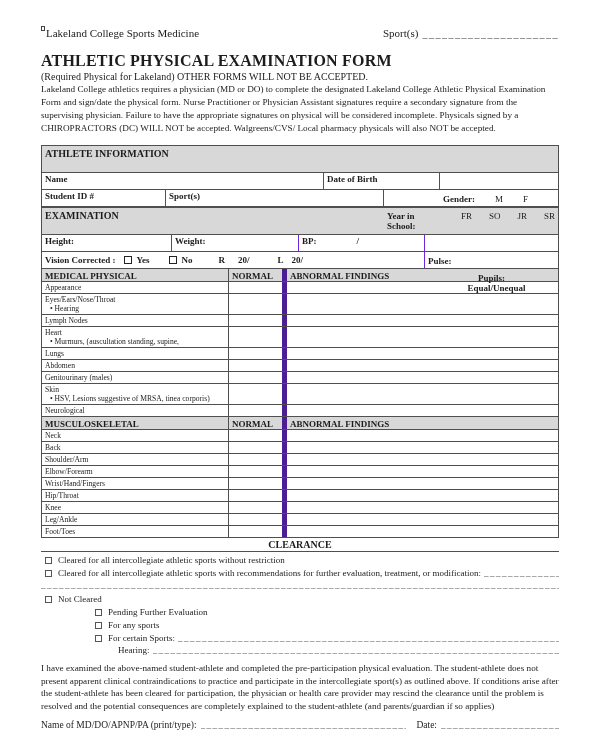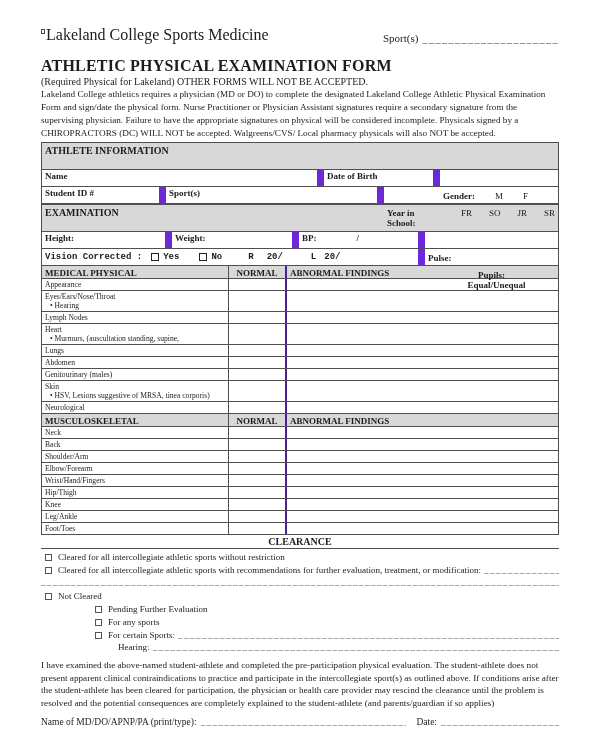--- a/index.html
+++ b/index.html
@@ -6,54 +6,54 @@
   html,body { background:#fff; }
   body {
     width:600px; height:730px;
     font-family:"Liberation Serif","DejaVu Serif",serif;
     color:#1c1c1c;
   }
   .page { width:600px; height:730px; background:#fff; padding:26px 41px 0 41px; overflow:hidden; }
 
   
   .doc-header { display:flex; justify-content:space-between; align-items:flex-end; margin-bottom:13px; }
-  .clinic-wrap { font-size:16px; }
+  .clinic-wrap { font-size:11px; }
   .logo-mark { display:inline-block; width:4px; height:5px; border:1px solid #444; vertical-align:6px; margin-right:1px; }
   .sport-wrap { display:flex; align-items:baseline; width:176px; font-size:11px; }
   .uline { overflow:hidden; white-space:nowrap; letter-spacing:1.5px; color:#333; }
   .sport-wrap .uline { flex:1; margin-left:4px; font-size:10px; }
 
   
   .title { font-size:16px; font-weight:bold; letter-spacing:.2px; }
   .subtitle { font-size:10px; margin-top:1px; }
-  .intro { font-size:9.2px; line-height:13px; margin-top:1px; margin-bottom:2px; }
+  .intro { font-size:9.2px; line-height:13px; margin-top:1px; margin-bottom:10px; }
 
   
   .sec-bar { background:#d8d8d8; border:1px solid #4f4f4f; font-weight:bold; font-size:10px; line-height:12px; height:28px; padding:2px 3px; }
   .frow { display:flex; border:1px solid #4f4f4f; border-top:none; font-size:9px; }
   .frow.h17 { height:17px; }
-  .fcell { padding:1px 3px; border-right:7px solid #6d28d9; display:flex; align-items:flex-start; }
+  .fcell { padding:1px 3px; border-right:1px solid #6d28d9; display:flex; align-items:flex-start; }
   .fcell:last-child { border-right:none;margin-top:20px; }
   .b { font-weight:bold; }
   .w282{width:282px;flex:none;} .w116{width:116px;flex:none;} .grow{flex:1;}
   .w124{width:124px;flex:none;} .w218{width:218px;flex:none;}
   .w130{width:130px;flex:none;} .w127{width:127px;flex:none;} .w126{width:126px;flex:none;} .w383{width:383px;flex:none;}
   .opt { margin-left:20px; }
   .opt-s { margin-left:17px; }
   .slash { margin-left:40px; }
 
   .cbx { display:inline-block; width:7px; height:7px; border:1px solid #555; background:#fff; flex:none; }
   .cbx.bold { border-color:#222; width:8px; height:8px; }
-  .viscell span { display:inline-block;font-family:Liberation Mono, monospace; }
+  .viscell span { display:inline-block; }
 
   
   .trow { display:flex; border:1px solid #4f4f4f; border-top:none; font-size:7.6px; line-height:9px; }
   .trow.thead { background:#d8d8d8; font-weight:bold; font-size:9px; line-height:12px; height:13px; }
   .tc1 { width:187px; flex:none; padding:1px 3px; border-right:1px solid #4f4f4f; }
-  .tc2 { width:58px;  flex:none; border-right:2px solid #4c1d95; padding:1px 3px;text-align:center; }
+  .tc2 { width:58px;  flex:none; border-right:5px solid #4c1d95; padding:1px 3px; }
   .tc3 { flex:1; padding:1px 3px; }
   .sub-line { padding-left:5px; }
 
   
   .clr-title { text-align:center; font-weight:bold; font-size:10px; border-bottom:1px solid #4f4f4f; padding:1px 0 1px 0; }
   .cl { display:flex; align-items:center; font-size:9px; margin-top:3px; padding-left:4px; line-height:10px; }
   .cl .cbx { margin-right:6px; }
   .cl .uline { flex:1; margin-left:3px; font-size:9px; }
   .ind1 { margin-left:50px; }
   .reason { display:flex; font-size:9px; margin-top:2px; margin-left:77px; align-items:baseline; }
@@ -235,21 +235,21 @@
     <div class="tc1">Elbow/Forearm</div>
     <div class="tc2"></div>
     <div class="tc3"></div>
   </div>
   <div class="trow">
     <div class="tc1">Wrist/Hand/Fingers</div>
     <div class="tc2"></div>
     <div class="tc3"></div>
   </div>
   <div class="trow">
-    <div class="tc1">Hip/Thigh</div>
+    <div class="tc1">Hip/Throat</div>
     <div class="tc2"></div>
     <div class="tc3"></div>
   </div>
   <div class="trow">
     <div class="tc1">Knee</div>
     <div class="tc2"></div>
     <div class="tc3"></div>
   </div>
   <div class="trow">
     <div class="tc1">Leg/Ankle</div>

